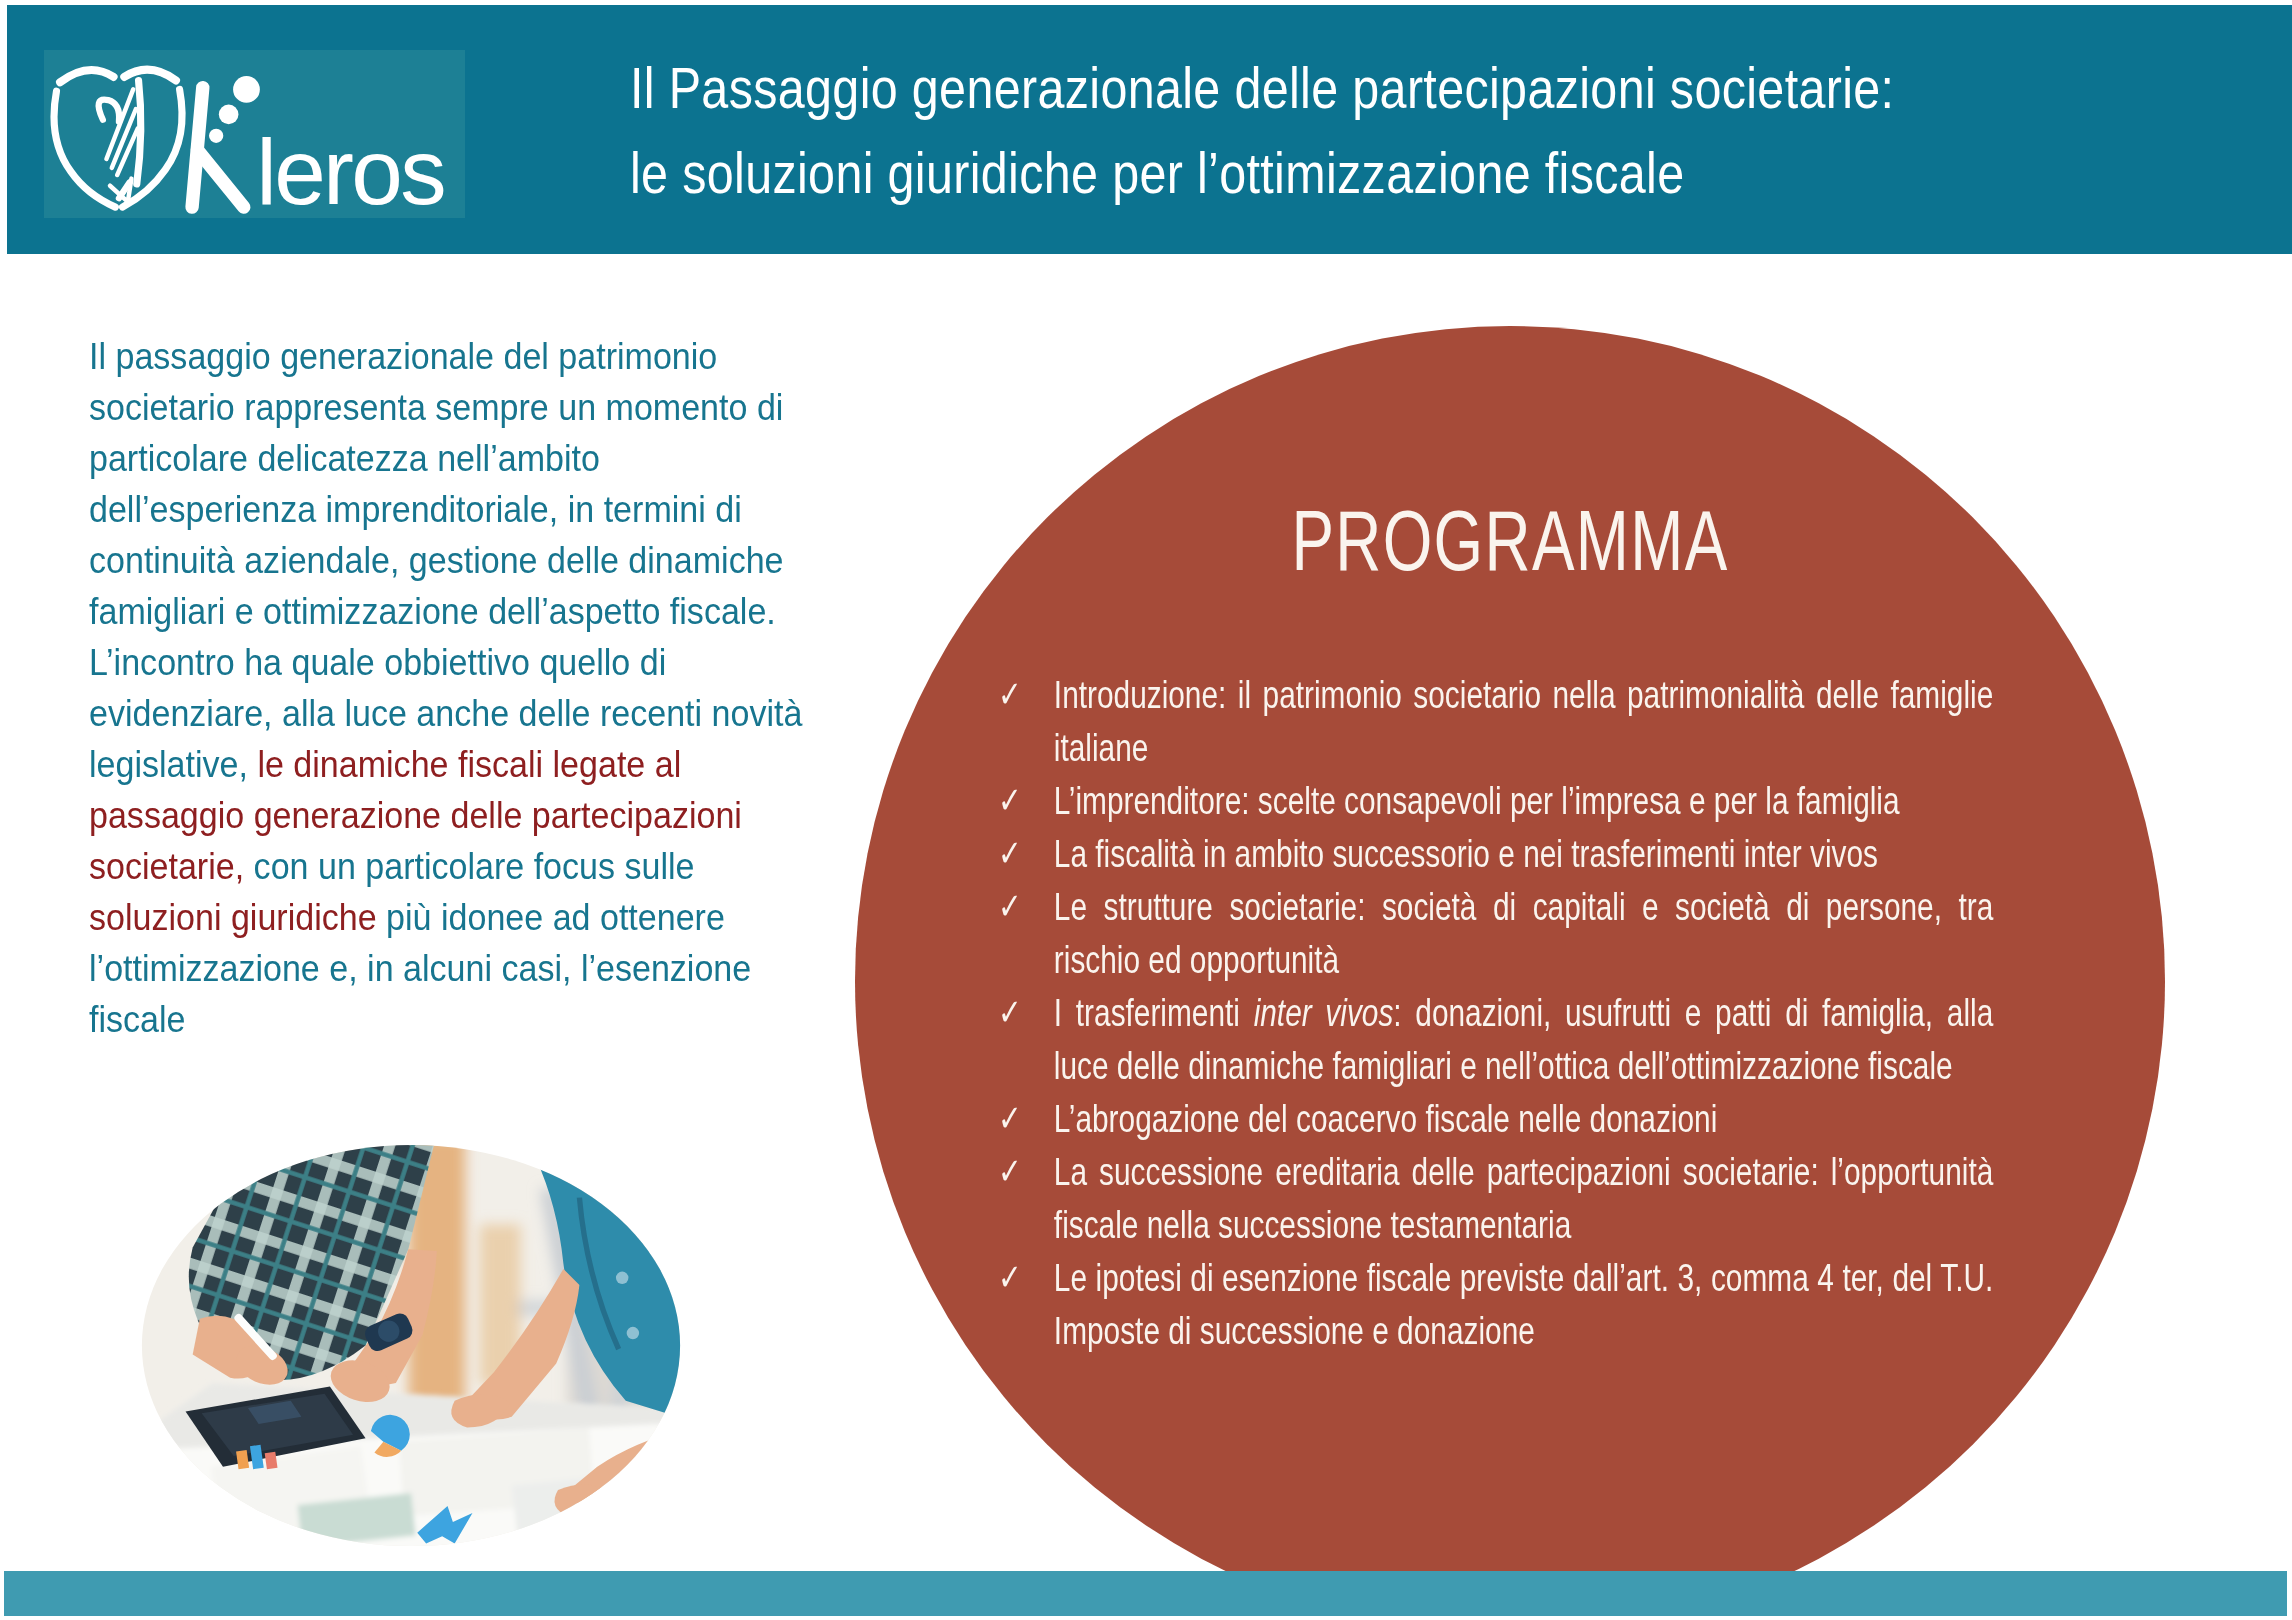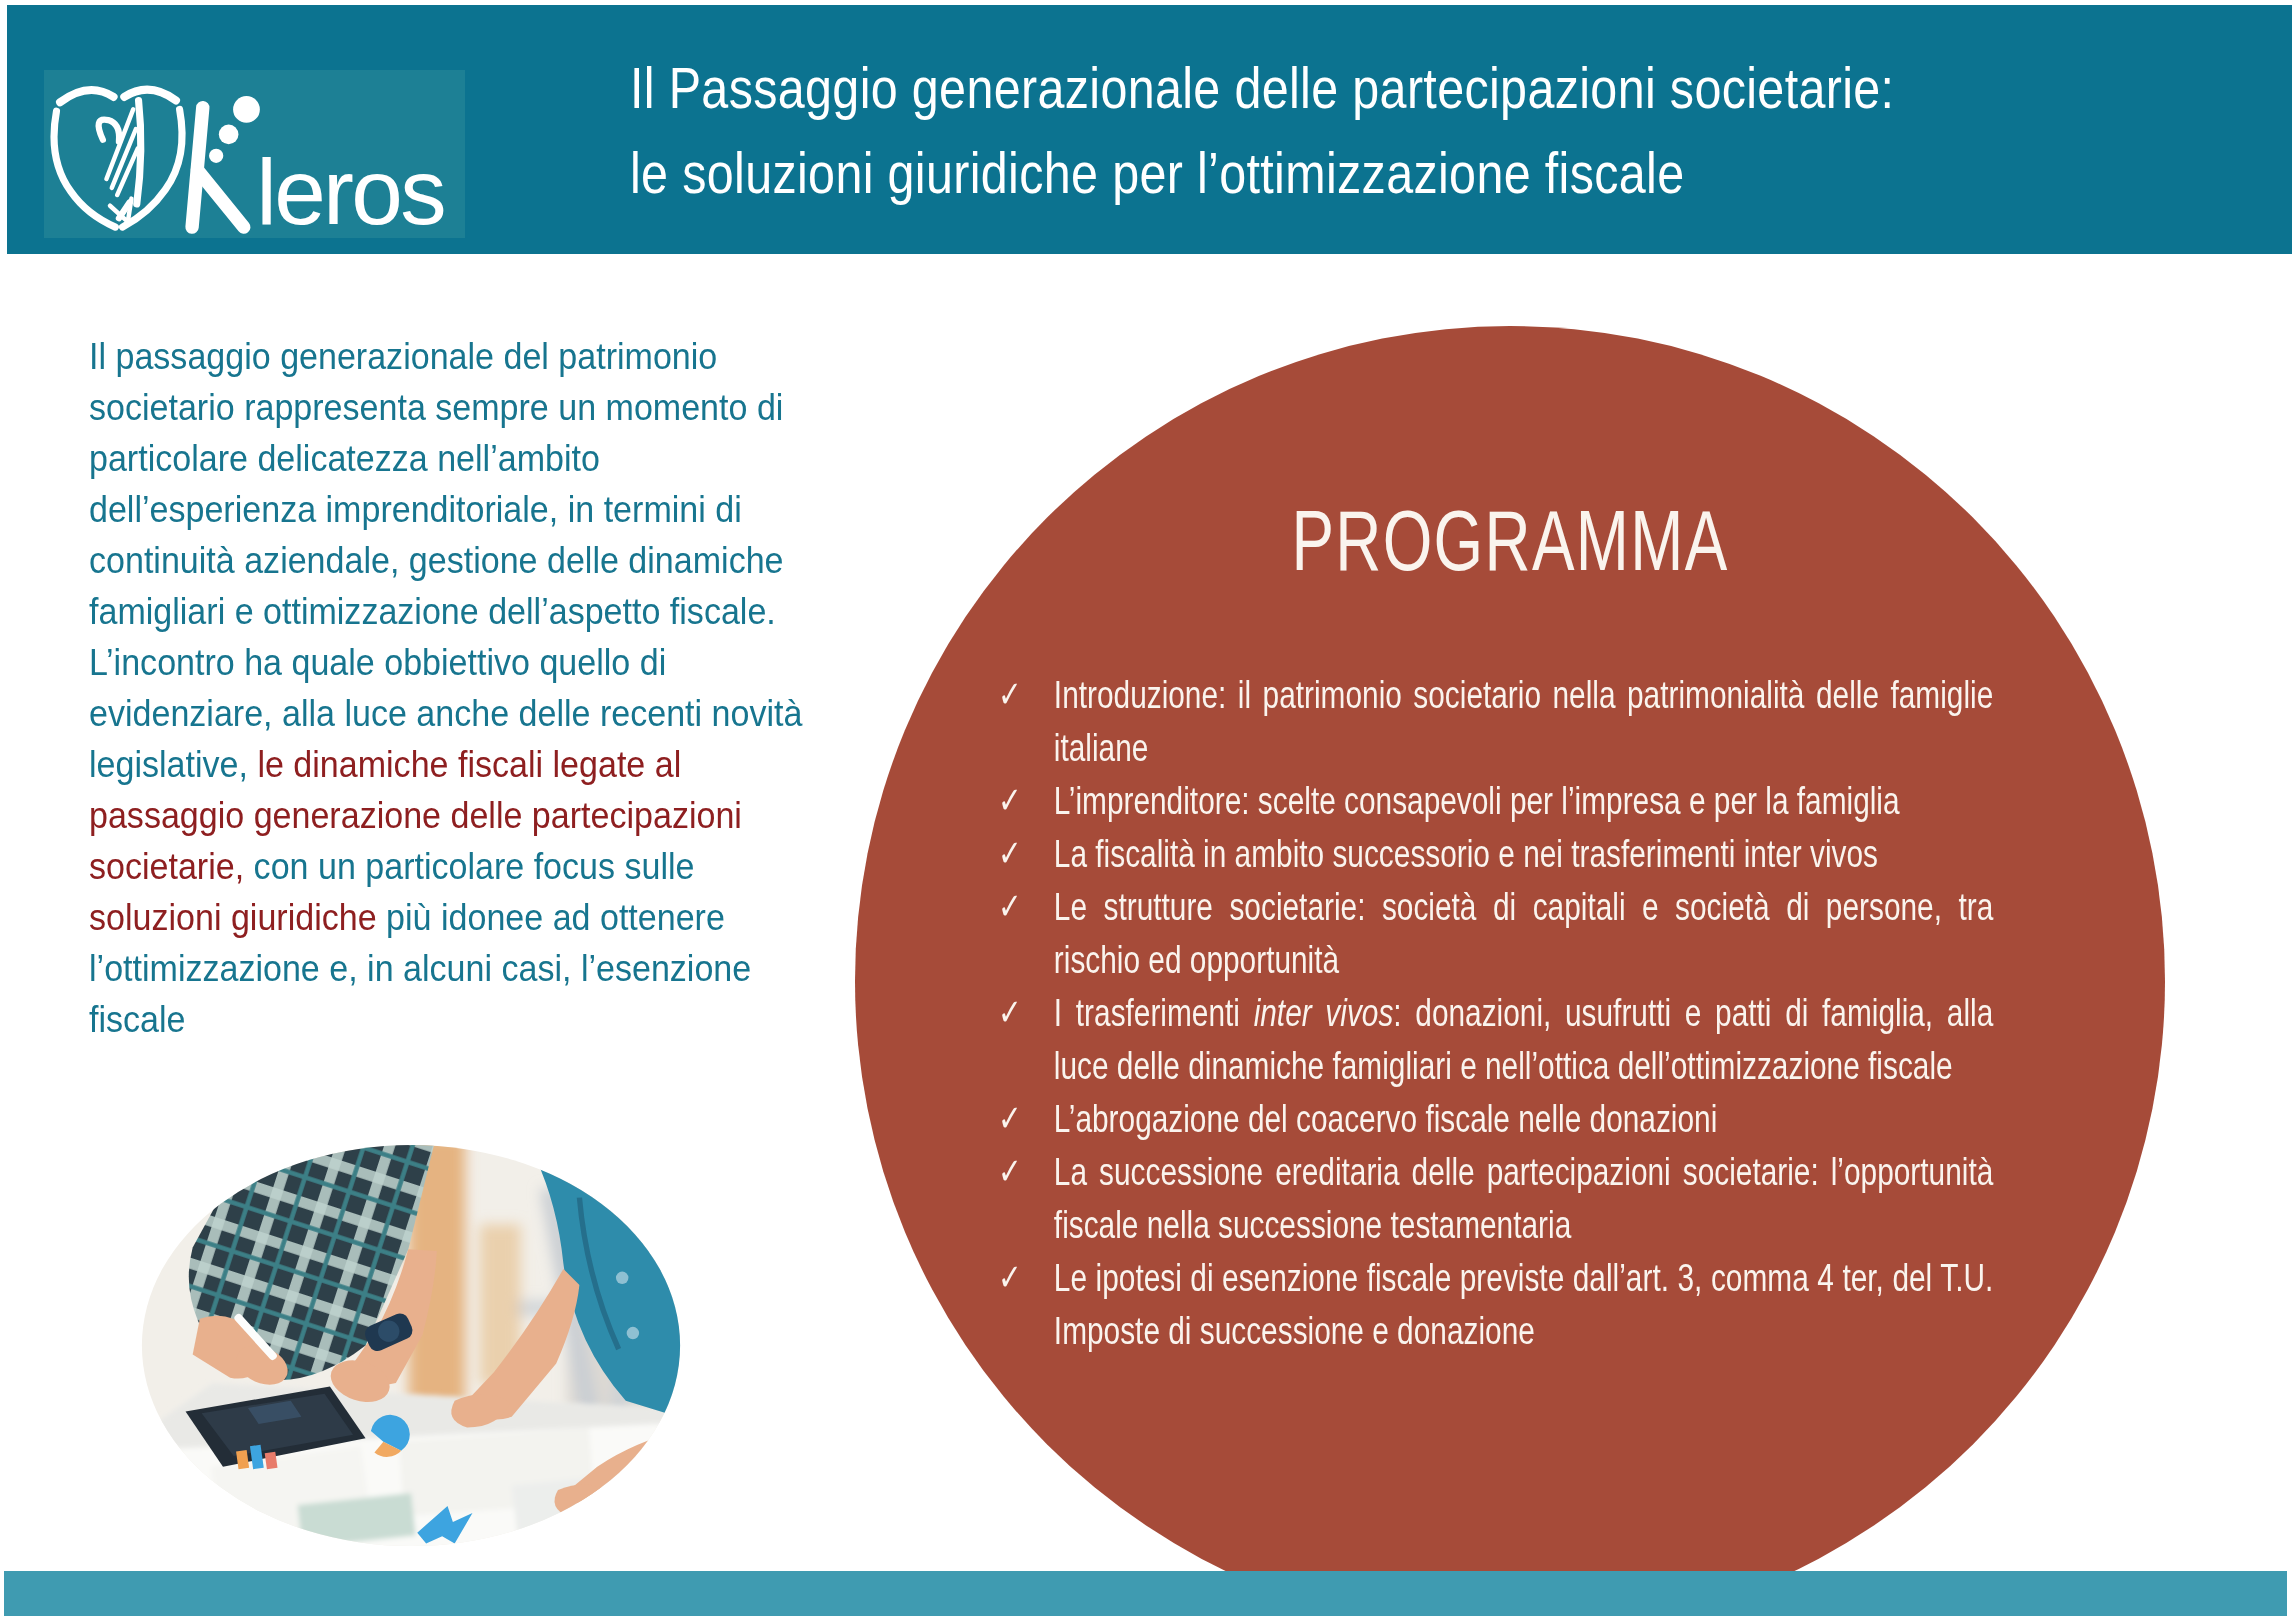--- a/index.html
+++ b/index.html
@@ -8,21 +8,20 @@
     background:#ffffff;font-family:"Liberation Sans",sans-serif;
   }
   
   .header-bar{
     position:absolute;left:7.1px;top:5.3px;right:0;height:249px;
     background:#0C7390;
   }
   .logo-box{
     position:absolute;left:37px;top:45px;width:421px;height:168px;
     background:#1D8095;
-    margin-top:20px;
   }
   .logo-box svg{position:absolute;left:0;top:0;}
   .header-title{
     position:absolute;left:630px;top:46px;width:1693px;
     color:#ffffff;font-size:57px;line-height:85px;font-weight:400;
     transform:scaleX(0.85);transform-origin:left top;white-space:nowrap;
     letter-spacing:0.4px;
   }
   
   .intro{

